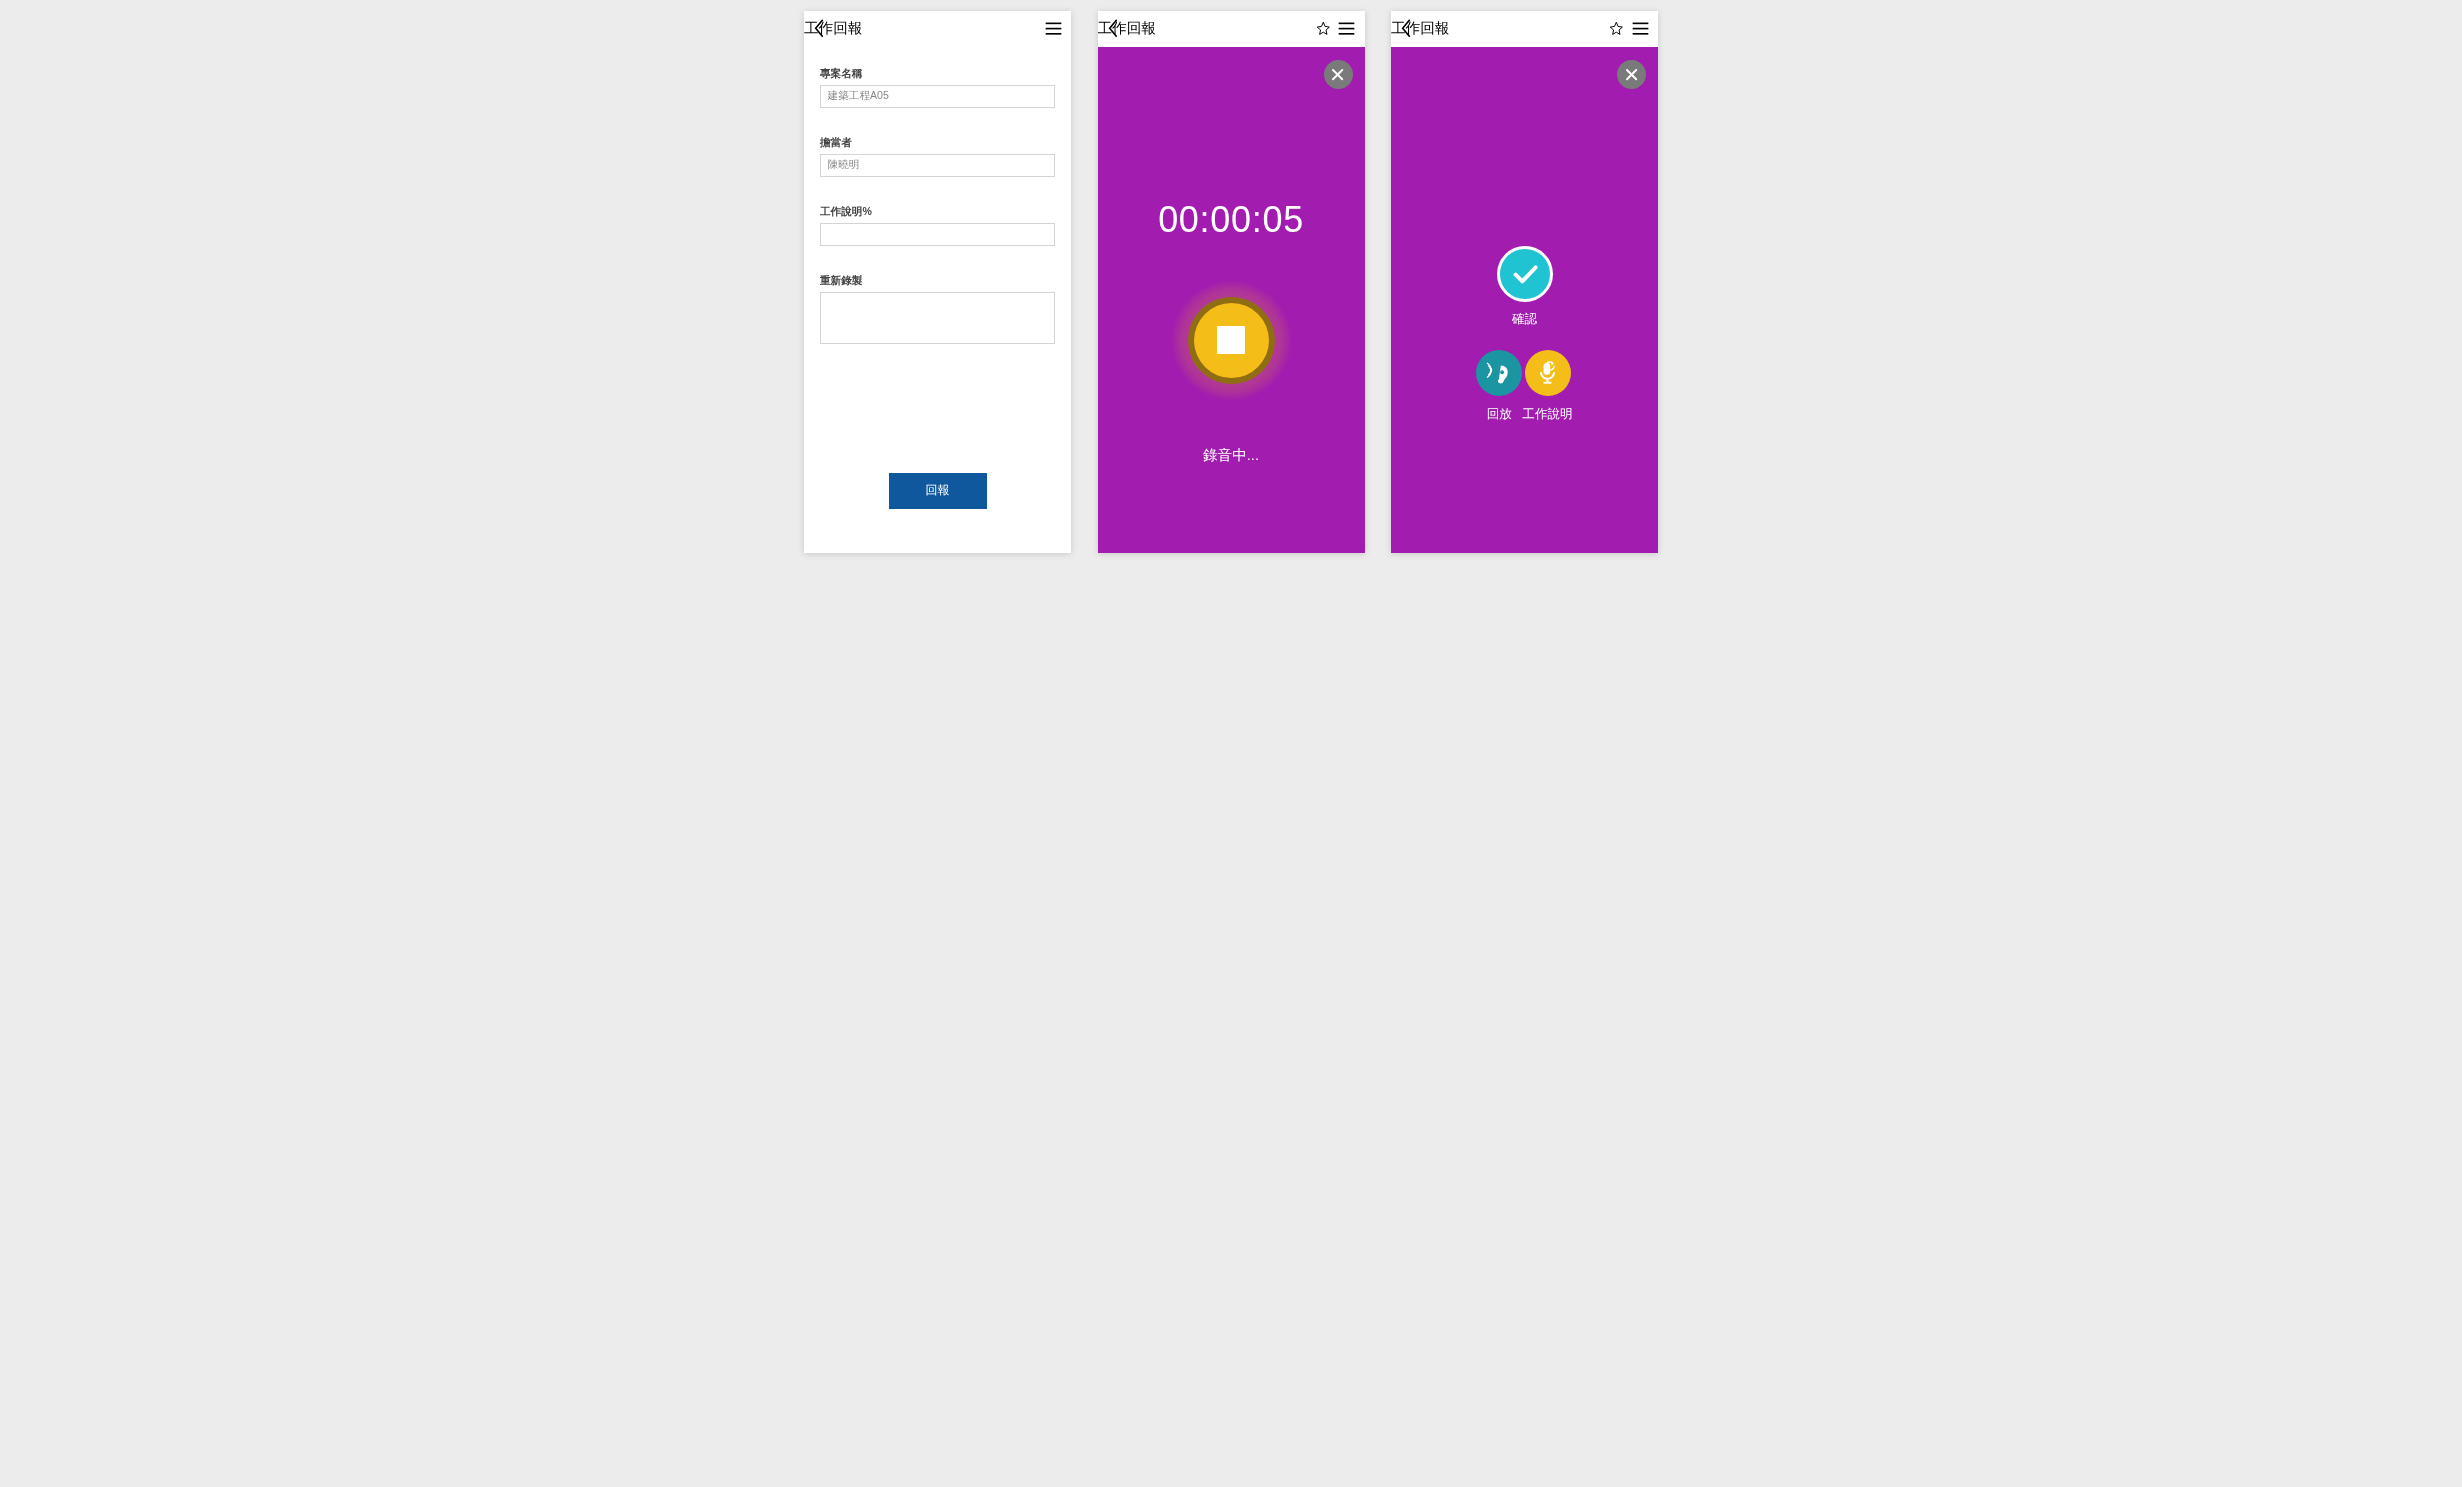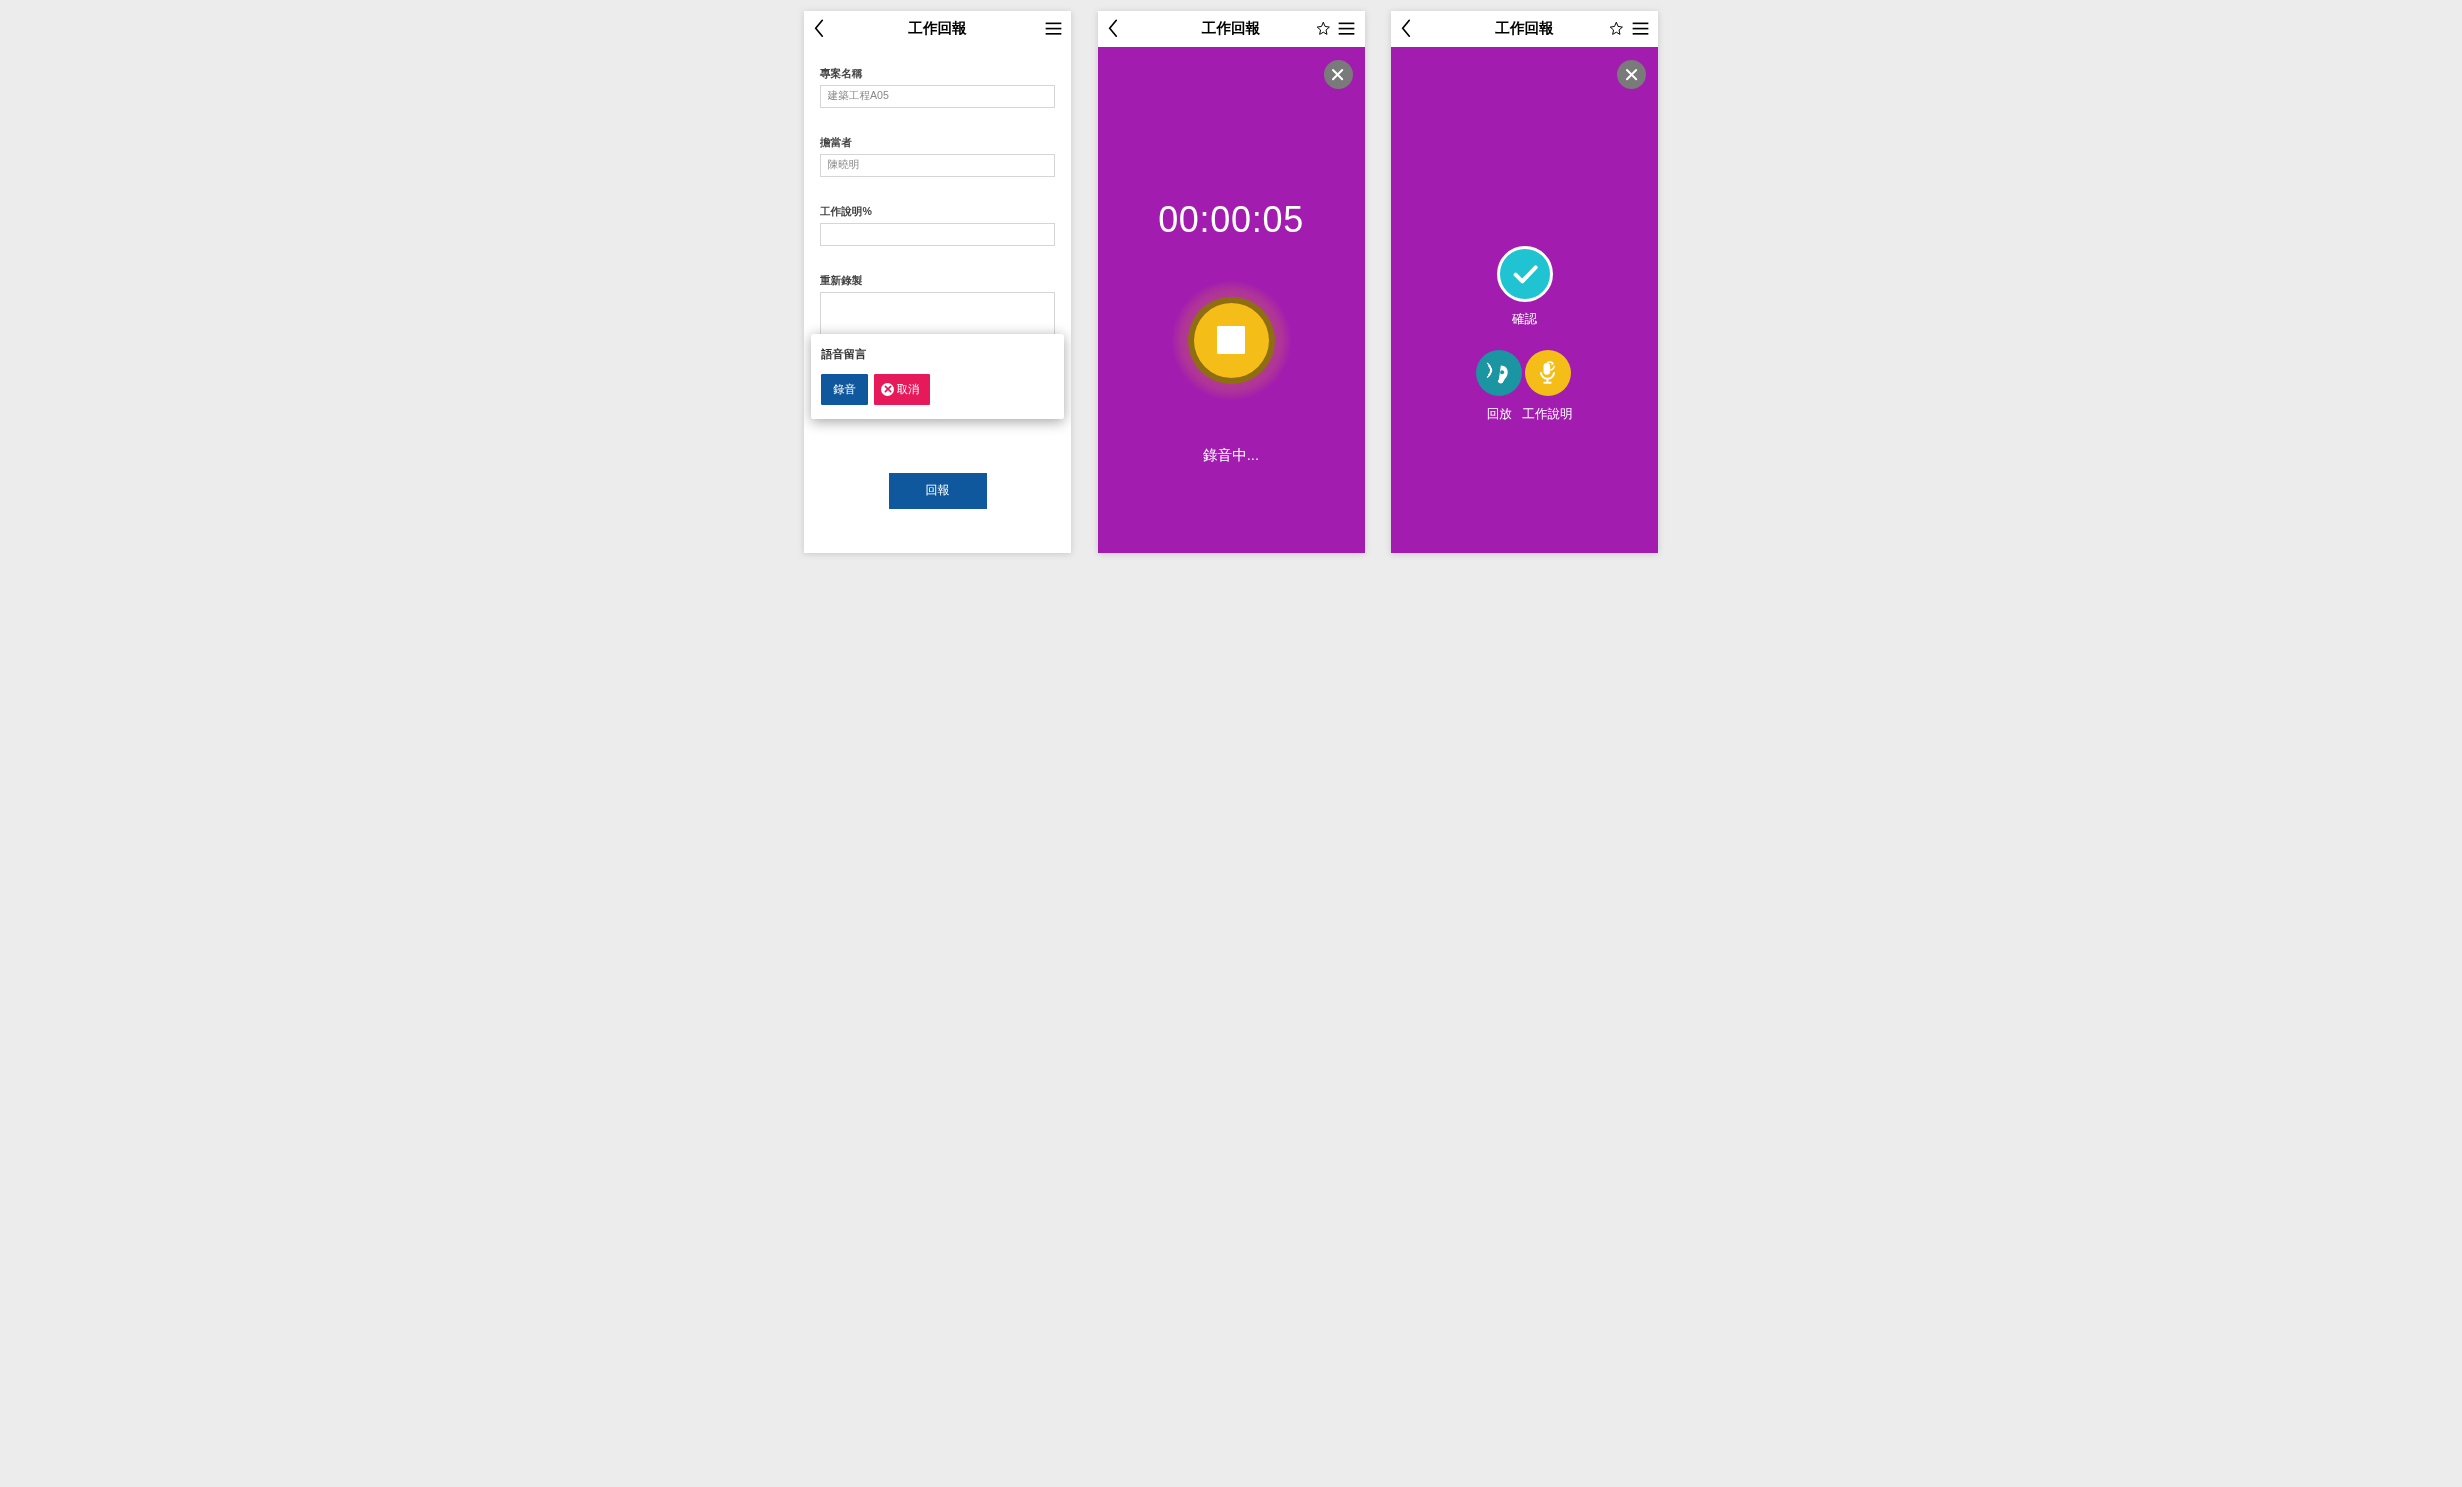--- a/index.html
+++ b/index.html
@@ -29,23 +29,23 @@
     align-items: center;
     justify-content: space-between;
     padding: 0 9.3px;
     color: #000;
     position: relative;
     z-index: 10;
   }
   .topbar .title {
     position: absolute;
     left: 0; right: 0;
-    text-align: center;
+    text-align: left;
     font-size: 14.6px;
-    font-weight: 700;
+    font-weight: 400;
     pointer-events: none;
   }
   .topbar .left, .topbar .right {
     display: flex; align-items: center; gap: 8px;
     z-index: 2;
   }
   .icon-btn { cursor: pointer; }
   .chevron-left svg, .hamburger svg, .star svg { display: block; }
   
   .form-area {
@@ -267,35 +267,20 @@
     <div class="field">
       <div class="field-label">重新錄製</div>
       <textarea class="text-area" style=""></textarea>
     </div>
     <div style="height:73px"></div>
     <div class="submit-row">
       <button class="btn-primary">回報</button>
     </div>
   </div>
 
-  <div class="voice-card">
-    <div class="voice-card-title">語音留言</div>
-    <div class="voice-card-buttons">
-      <button class="btn-record">錄音</button>
-      <button class="btn-cancel">
-        <span class="xcirc">
-          <svg width="8" height="8" viewBox="0 0 12 12">
-              <line x1="2" y1="2" x2="10" y2="10" stroke="#e6195b" stroke-width="2.4" stroke-linecap="round"></line>
-              <line x1="10" y1="2" x2="2" y2="10" stroke="#e6195b" stroke-width="2.4" stroke-linecap="round"></line>
-            </svg>
-        </span>
-        <span>取消</span>
-      </button>
-    </div>
-  </div>
 </div>
 
 <div class="phone">
   <div class="topbar">
     <div class="left">
       <span class="icon-btn chevron-left">
         <svg width="12" height="18.5" viewBox="0 0 18 28">
             <path d="M14 2 L4 14 L14 26" stroke="#000" stroke-width="2.5" fill="none" stroke-linecap="round"></path>
           </svg>
       </span>

